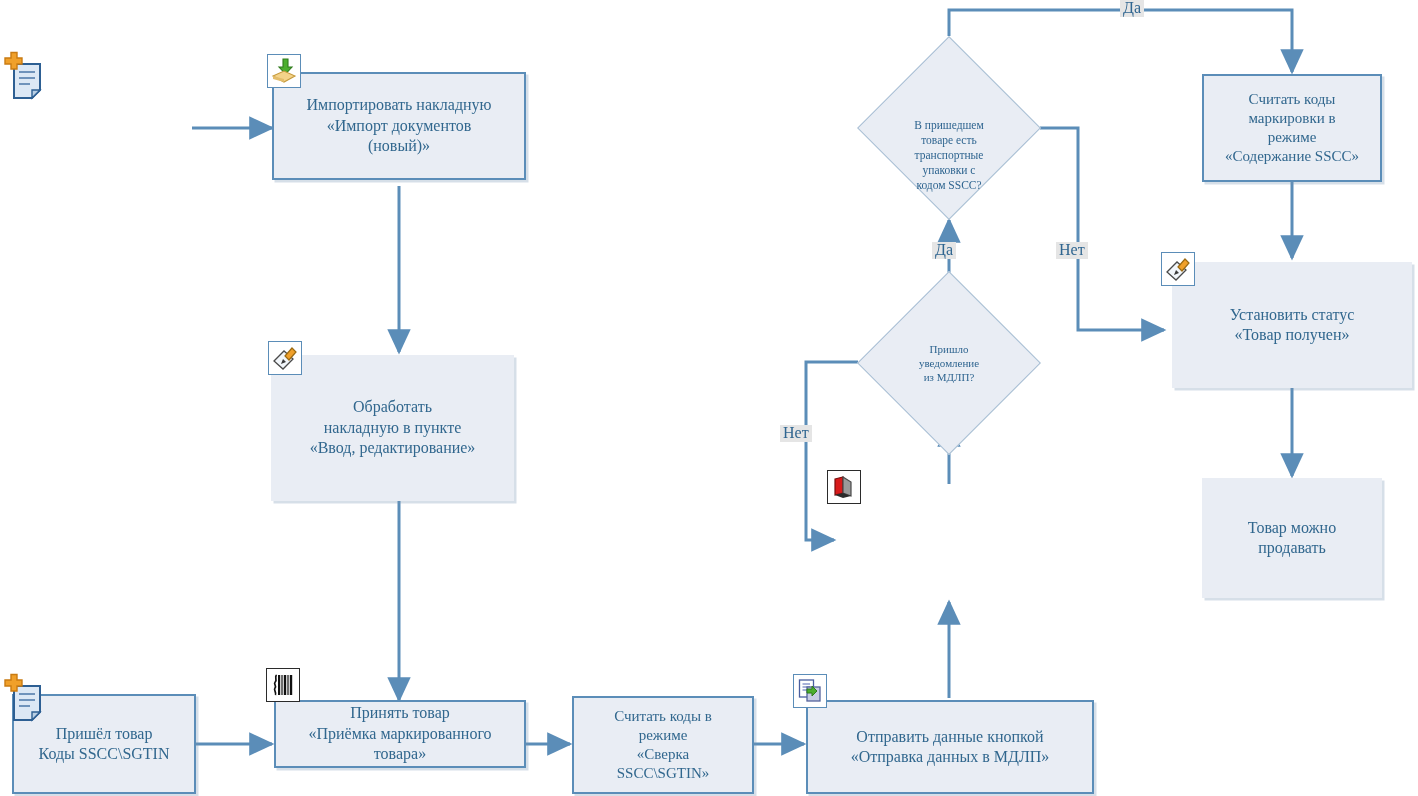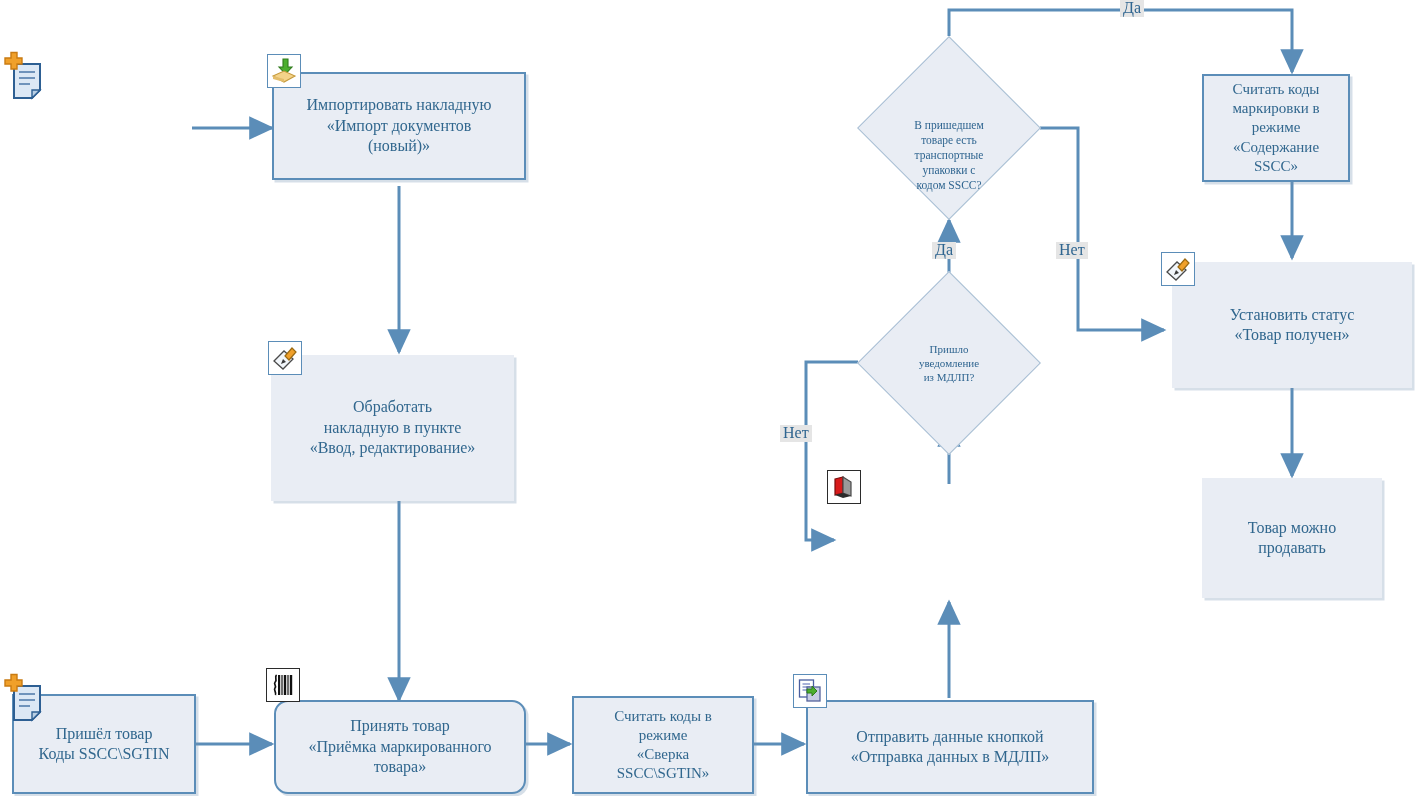--- a/index.html
+++ b/index.html
@@ -142,21 +142,21 @@
   </div>
 
   <div class="node" style="left:271px; top:355px; width:243px; height:146px;">
     <span class="txt">Обработать<br>накладную в пункте<br>«Ввод, редактирование»</span>
   </div>
 
   <div class="node thick" style="left:12px; top:694px; width:184px; height:100px;">
     <span class="txt">Пришёл товар<br>Коды SSCC\SGTIN</span>
   </div>
 
-  <div class="node thick" style="left:274px; top:700px; width:252px; height:94px;border-radius:14px;">
+  <div class="node thick" style="left:274px; top:700px; width:252px; height:68px;">
     <span class="txt">Принять товар<br>«Приёмка маркированного<br>товара»</span>
   </div>
 
   <div class="node thick" style="left:572px; top:696px; width:182px; height:98px; font-size:15px;">
     <span class="txt">Считать коды в<br>режиме<br>«Сверка<br>SSCC\SGTIN»</span>
   </div>
 
   <div class="node thick" style="left:806px; top:700px; width:288px; height:94px;">
     <span class="txt">Отправить данные кнопкой<br>«Отправка данных в МДЛП»</span>
   </div>
@@ -165,21 +165,21 @@
   <div class="diamond" style="left:884px; top:298px; width:130px; height:130px;">
     <span class="dshape"></span>
     <span class="dtxt">Пришло<br>уведомление<br>из МДЛП?</span>
   </div>
 
   <div class="diamond" style="left:884px; top:63px; width:130px; height:130px;align-items:flex-end;">
     <span class="dshape"></span>
     <span class="dtxt" style="font-size:11.5px;">В пришедшем<br>товаре есть<br>транспортные<br>упаковки с<br>кодом SSCC?</span>
   </div>
 
-  <div class="node thick" style="left:1202px; top:74px; width:148px; height:108px; font-size:15px;">
+  <div class="node thick" style="left:1202px; top:74px; width:180px; height:108px; font-size:15px;">
     <span class="txt">Считать коды<br>маркировки в<br>режиме<br>«Содержание SSCC»</span>
   </div>
 
   <div class="node" style="left:1172px; top:262px; width:240px; height:126px;">
     <span class="txt">Установить статус<br>«Товар получен»</span>
   </div>
 
   <div class="node" style="left:1202px; top:478px; width:180px; height:120px;">
     <span class="txt">Товар можно<br>продавать</span>
   </div>

